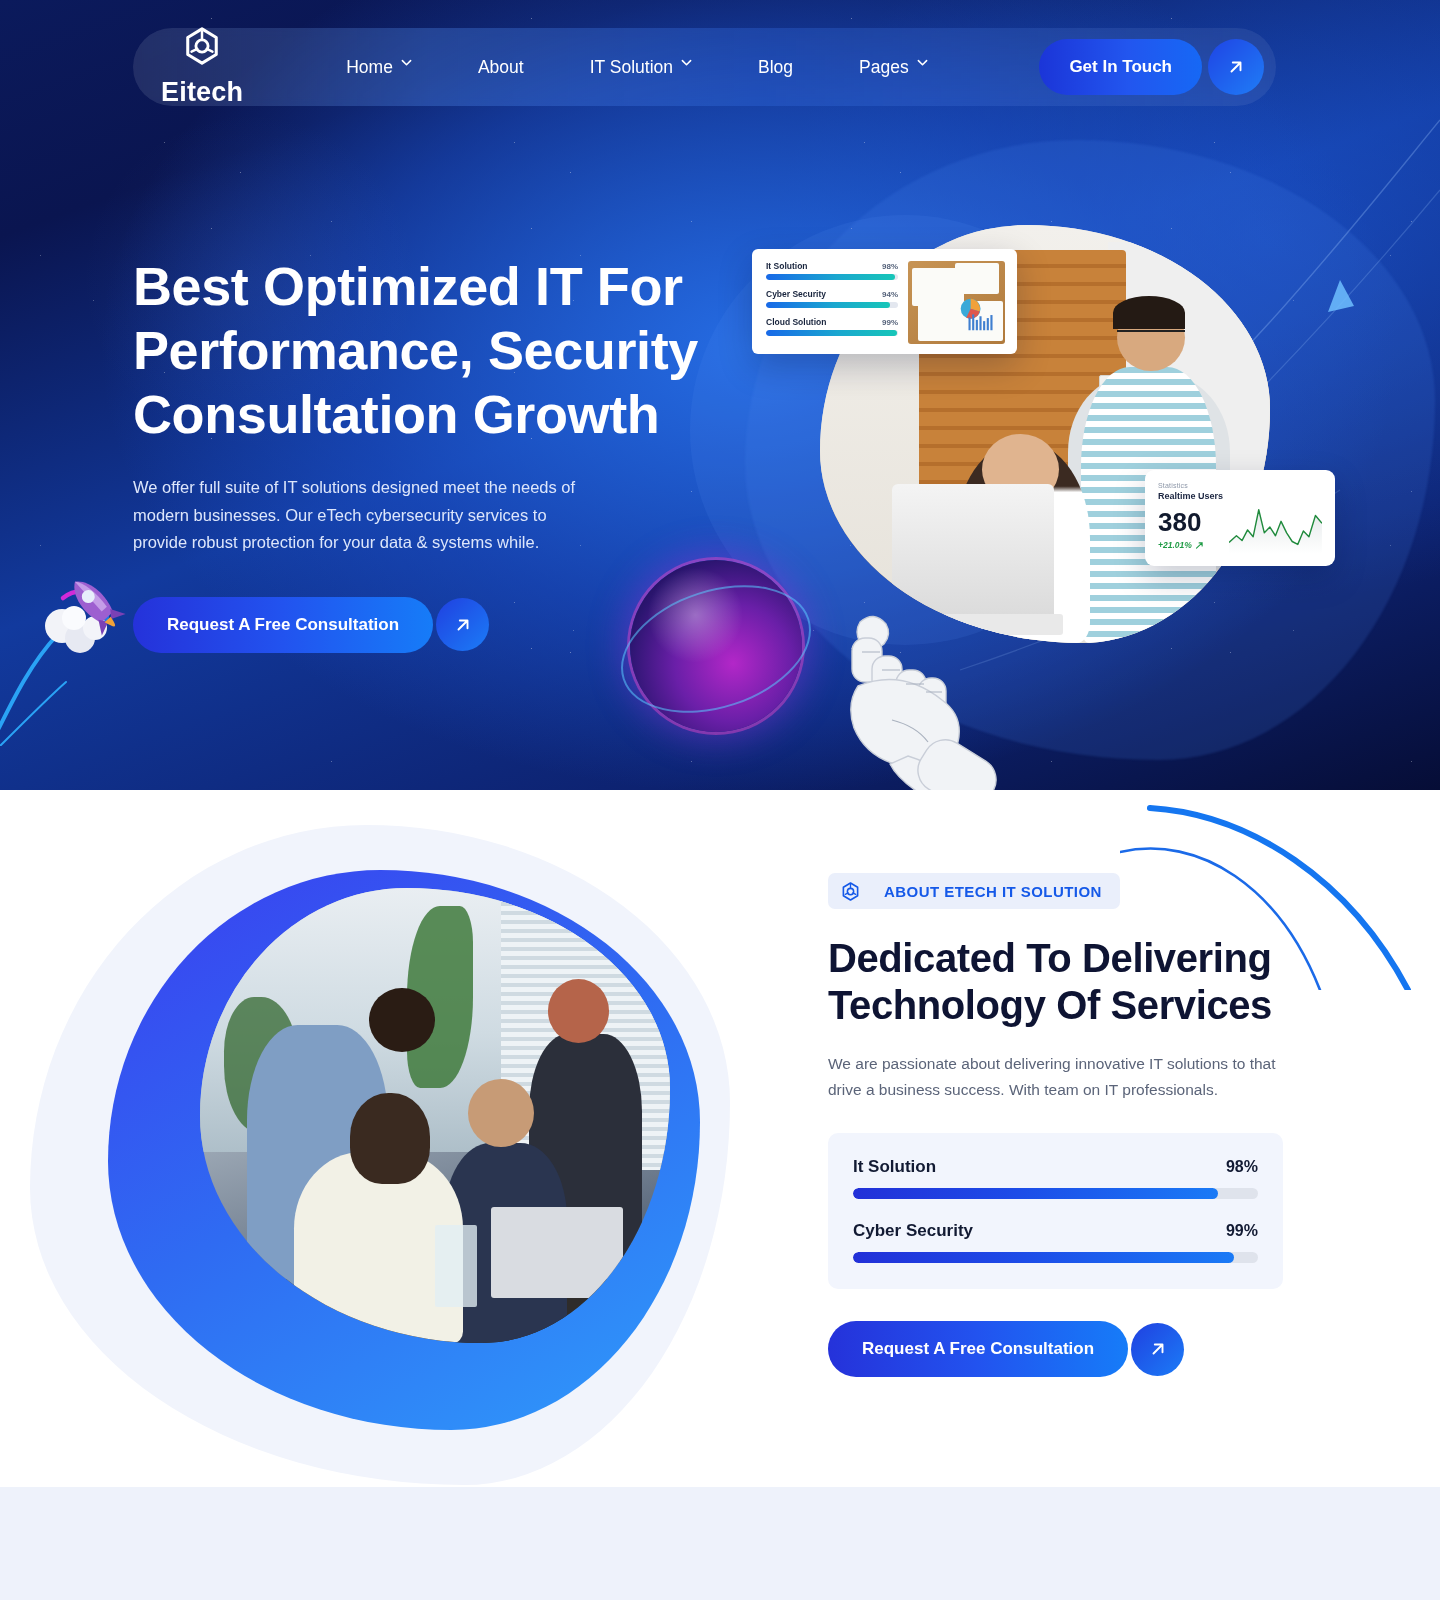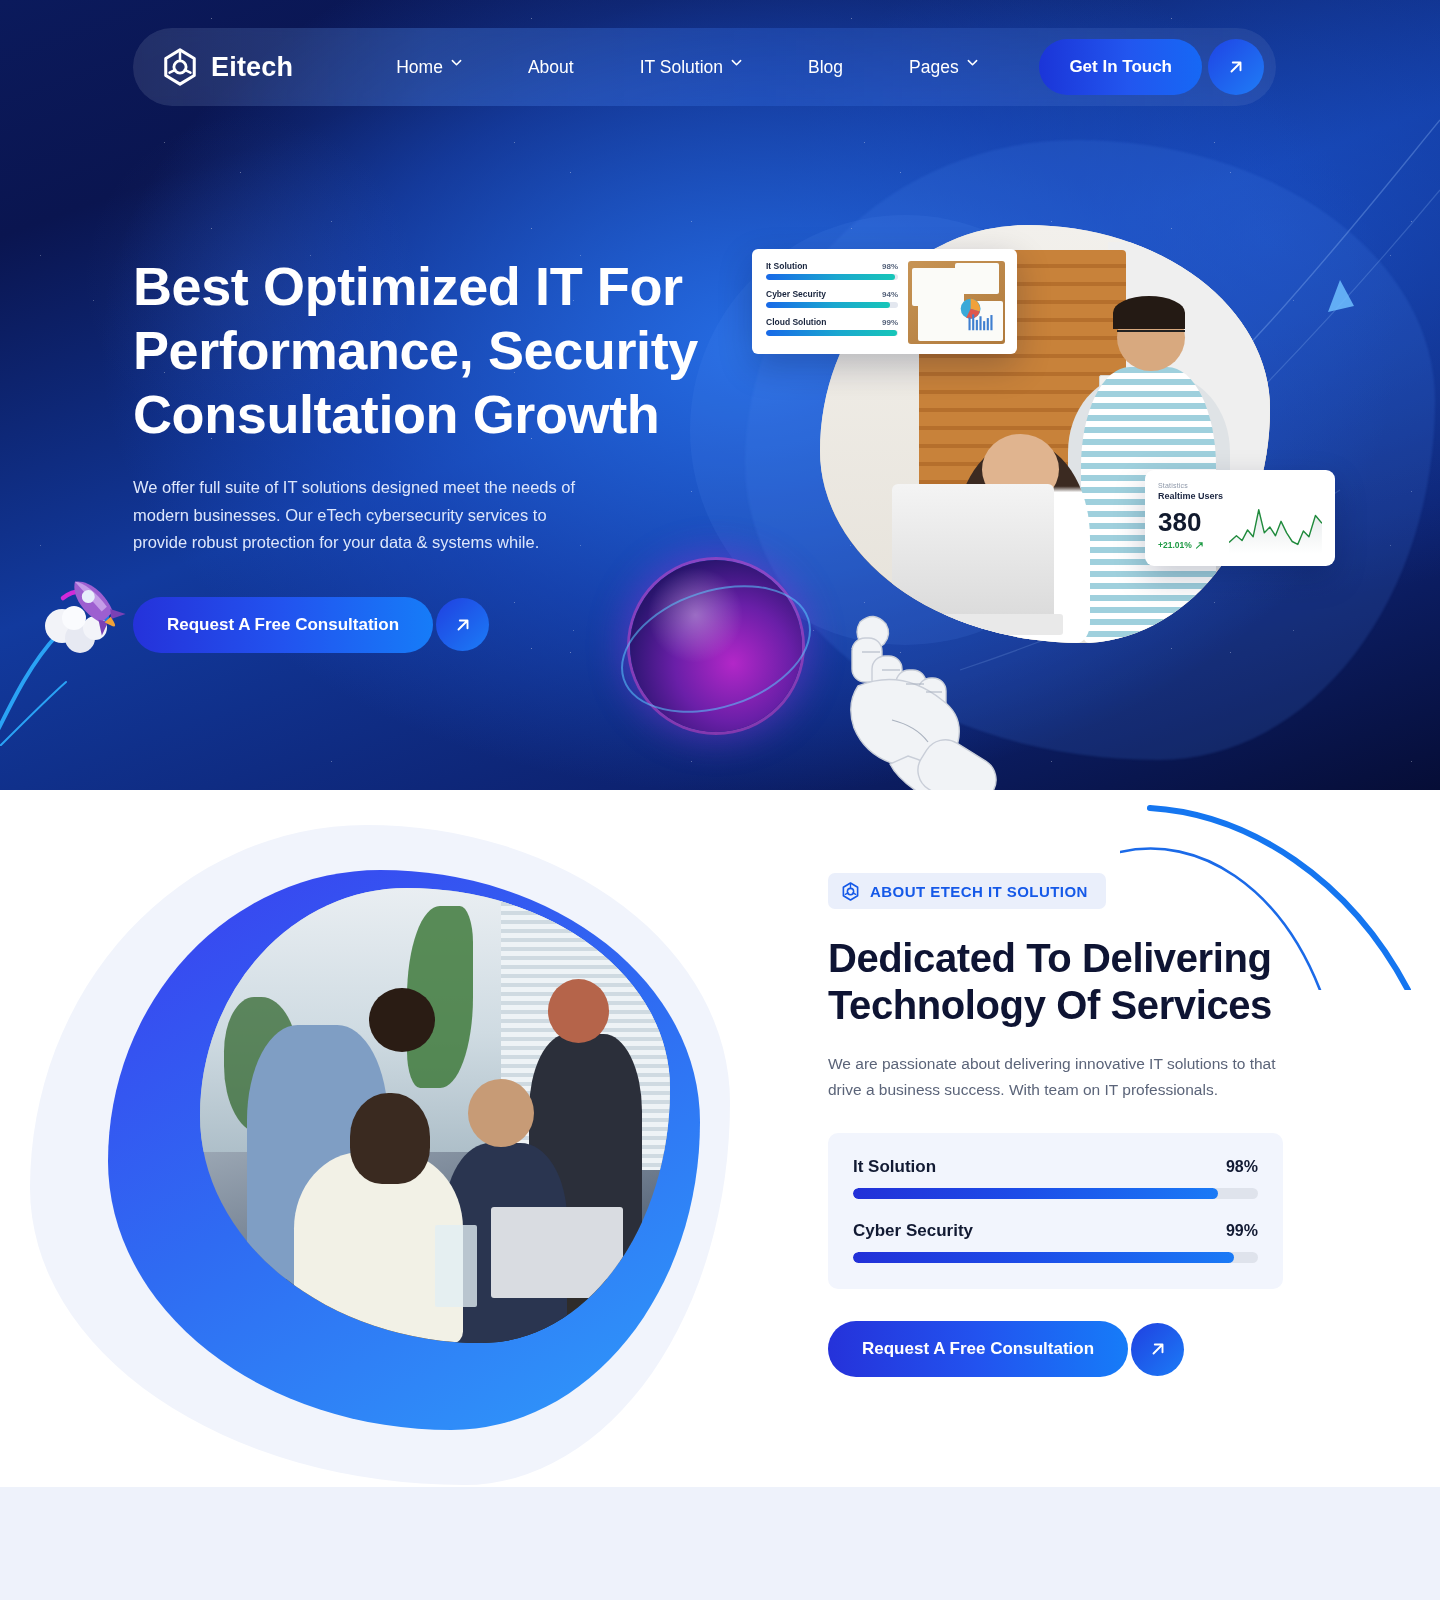--- a/index.html
+++ b/index.html
@@ -66,21 +66,21 @@
   
   .navbar {
     position: absolute; left: 133px; top: 28px;
     width: 1143px; height: 78px;
     border-radius: 39px;
     background: linear-gradient(90deg, rgba(255,255,255,.10) 0%, rgba(90,150,250,.30) 26%, rgba(60,120,240,.28) 55%, rgba(255,255,255,.07) 100%);
     backdrop-filter: blur(4px);
     display: flex; align-items: center;
     padding: 0 12px 0 28px;
   }
-  .brand { display: flex; align-items: center; gap: 12px; }
+  .brand { display: flex; align-items: center; gap: 12px; flex-direction: column; }
   .brand-name { color: #fff; font-size: 27px; font-weight: 700; letter-spacing: .2px; }
   .nav-links { display: flex; align-items: center; gap: 0; margin-left: 70px; }
   .nav-link {
     color: #fff; font-size: 17.5px; font-weight: 400;
     padding: 0 33px; display: flex; gap: 8px;
     cursor: pointer; white-space: nowrap;
   }
   .chev { display: inline-block; width: 11px; height: 11px; }
   .nav-cta-wrap { margin-left: auto; display: flex; gap: 6px; }
   .nav-cta {
@@ -224,21 +224,21 @@
     position: absolute; left: 1145px; top: 470px;
     width: 190px; height: 96px;
     background: #fff; border-radius: 9px;
     box-shadow: 0 12px 32px rgba(5,12,50,.22);
     padding: 12px 13px; display: flex;
   }
   .stats-left { display: flex; flex-direction: column; }
   .stats-label { font-size: 7px; color: #8d97a8; letter-spacing: .2px; }
   .stats-title { font-size: 9px; font-weight: 700; color: #1b2540; margin-top: 2px; }
   .stats-value { font-size: 26px; font-weight: 700; color: #111a2e; margin-top: 8px; line-height: 1; }
-  .stats-delta { font-size: 8.5px; font-weight: 700; color: #1f9b45; margin-top: 5px; display:flex; align-items:center; gap:3px; }
+  .stats-delta { font-size: 8.5px; font-weight: 700; color: #1f9b45; margin-top: 5px; display:flex; align-items:center; gap:3px;font-style:italic; }
   .stats-chart { flex: 1; display: flex; align-items: flex-end; padding-left: 6px; }
 
   
   .about {
     position: relative; width: 1440px; height: 697px; background: #ffffff; overflow: hidden;
   }
   .about-curves { position: absolute; right: 0; top: 0; width: 320px; height: 200px; }
   .about-bg-blob {
     position: absolute; left: 30px; top: 35px;
     width: 700px; height: 660px;
@@ -274,21 +274,21 @@
   .ap-p3 { left:52%; top:56%; width:26%; height:44%; background:#2a3550; border-radius:38% 38% 6% 6%; }
   .ap-h3 { left:57%; top:42%; width:14%; height:15%; background:#c79b76; border-radius:50%; }
   .ap-p4 { left:70%; top:32%; width:24%; height:50%; background:#2b2f3a; border-radius:34% 34% 6% 6%; }
   .ap-h4 { left:74%; top:20%; width:13%; height:14%; background:#b5644a; border-radius:50%; }
   .ap-desk { left:0; top:86%; width:100%; height:14%; background:#2e2c2b; }
   .ap-laptop { left:62%; top:70%; width:28%; height:20%; background:#d9dce1; border-radius:3px; }
   .ap-glass { left:50%; top:74%; width:9%; height:18%; background:rgba(225,238,244,.78); border-radius:2px; }
 
   .about-right { position: absolute; left: 828px; top: 873px; width: 470px; }
   .about-badge {
-    display: inline-flex; align-items: center; gap: 10px;
+    display: inline-flex; align-items: center; gap: 24px;
     height: 36px; padding: 0 18px 0 13px;
     border-radius: 7px; background: #eaeffb;
   }
   .about-badge-text { color: #1559e8; font-size: 15px; font-weight: 700; letter-spacing: .45px; }
   .about-title {
     margin-top: 26px; color: #0e1433; font-size: 40px; line-height: 47px;
     font-weight: 700; letter-spacing: -0.4px;
   }
   .about-desc { margin-top: 22px; color: #5b6479; font-size: 15.5px; line-height: 26px; max-width: 455px; }
   .prog-card {

